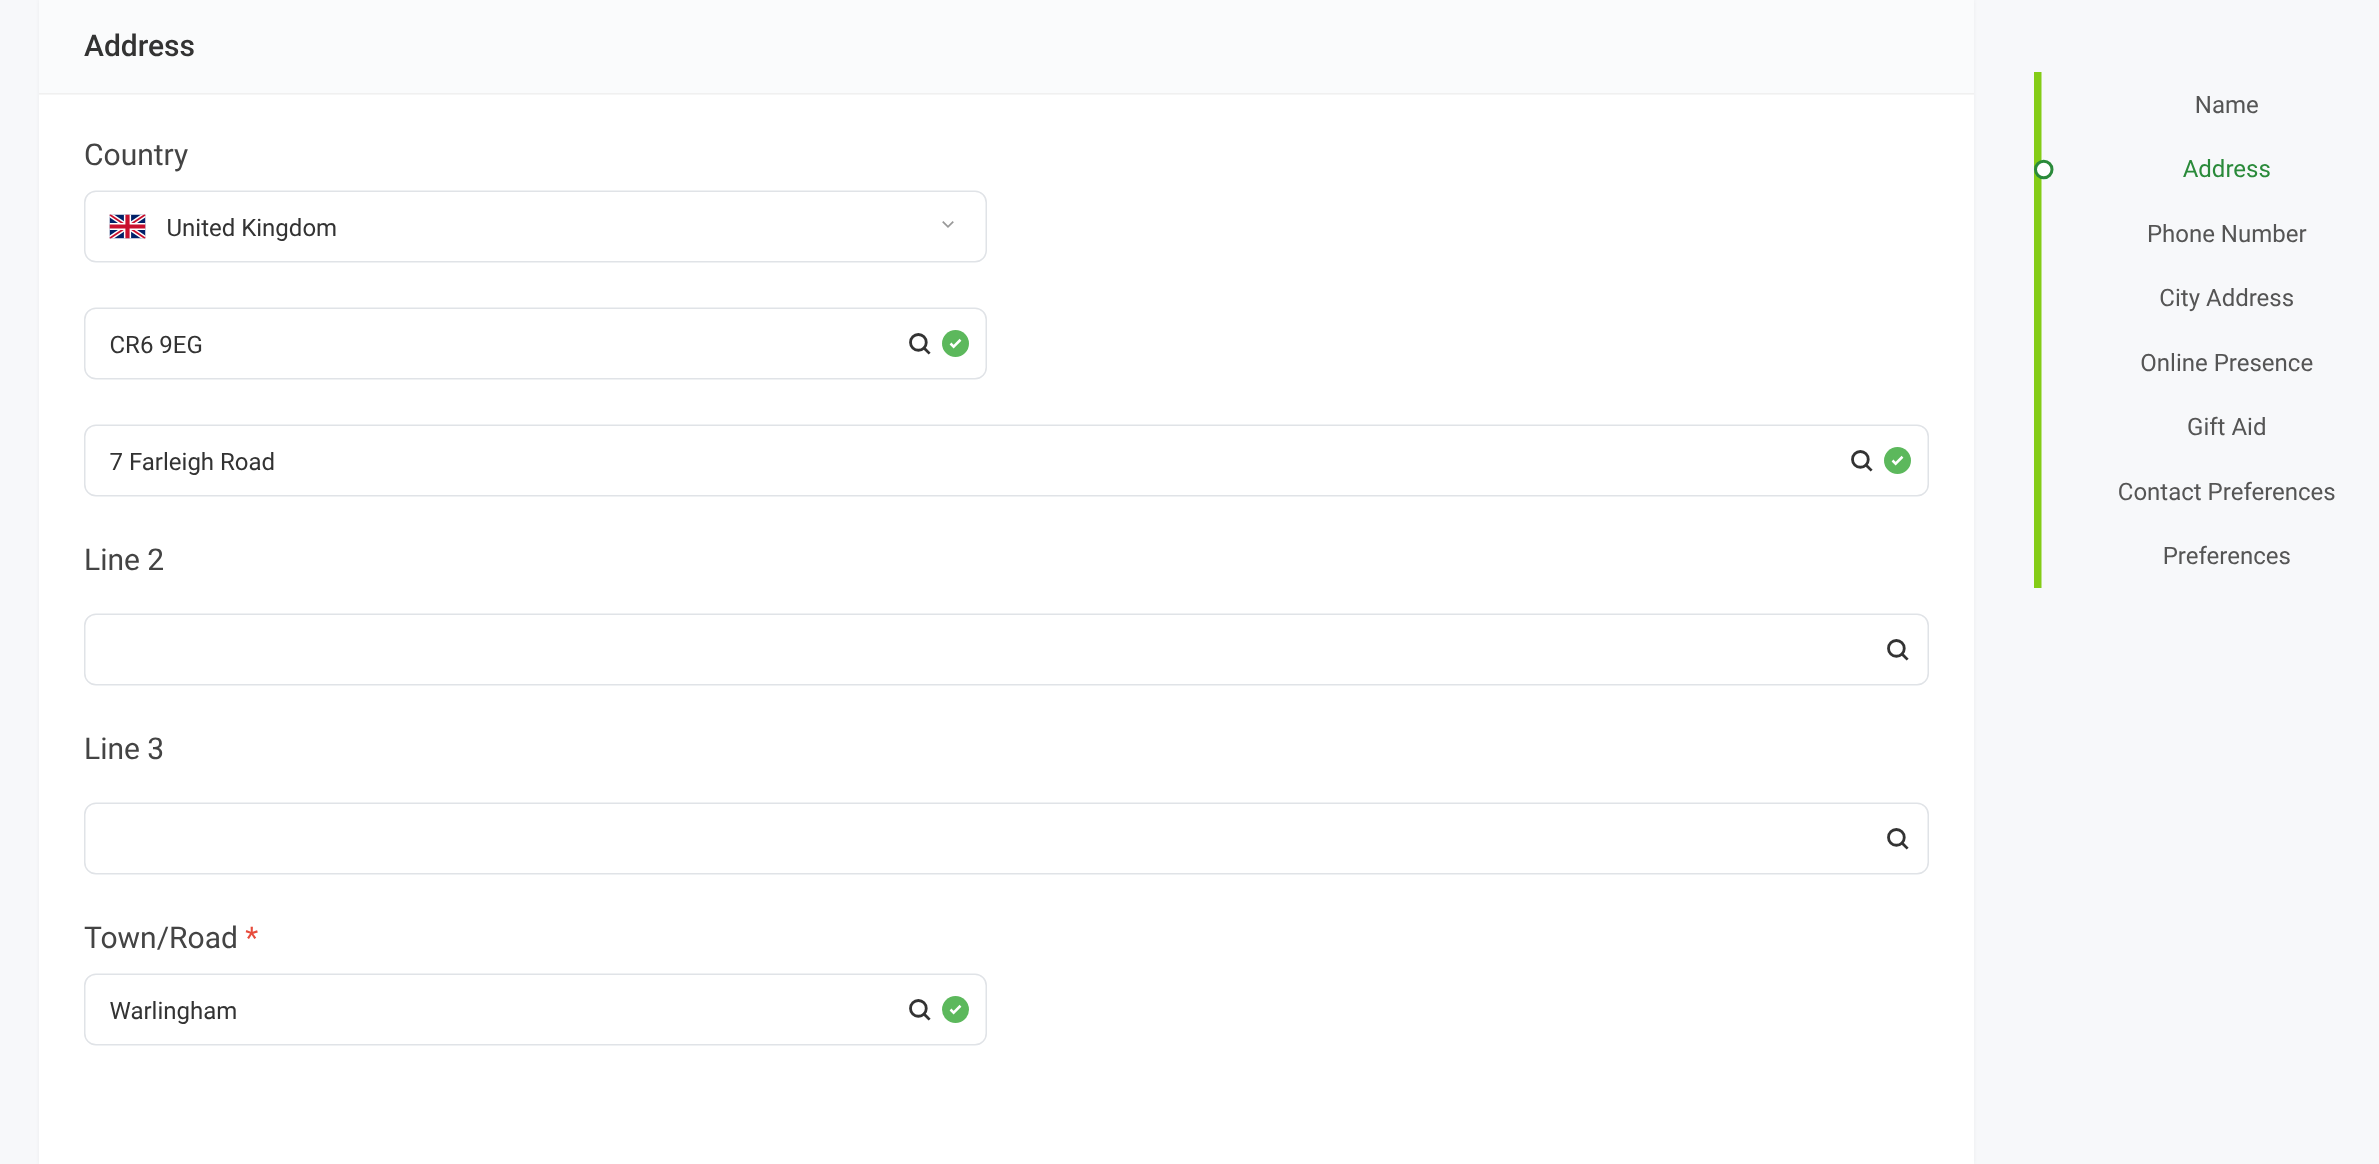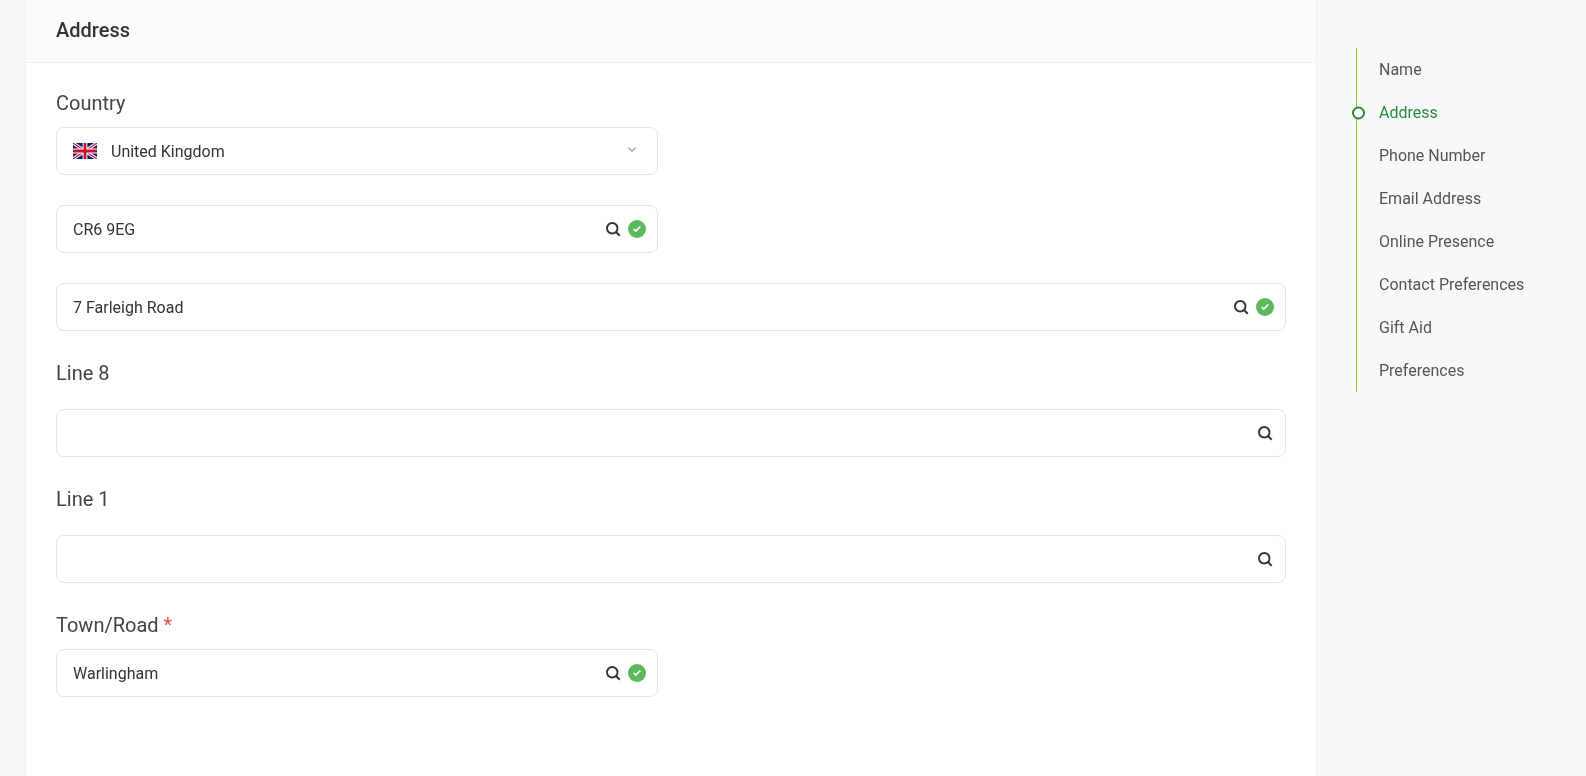--- a/index.html
+++ b/index.html
@@ -125,22 +125,23 @@
       display: flex;
       align-items: center;
       justify-content: center;
       color: #fff;
     }
     .sidebar {
       flex: 1;
       padding: 48px 0 0 40px;
     }
     .nav-list {
-      border-left: 1px solid #84cc16;
+      border-left: 5px solid #84cc16;
       list-style: none;
+      text-align: center;
     }
     .nav-item {
       padding: 12px 0 12px 22px;
       font-size: 16px;
       color: #555;
       cursor: pointer;
       position: relative;
     }
     .nav-item.active {
       color: #2a8a3a;
@@ -221,36 +222,36 @@
             <span class="check-badge">
               <svg width="10" height="10" viewBox="0 0 24 24" fill="none" stroke="currentColor" stroke-width="4">
                   <polyline points="20 6 9 17 4 12"></polyline>
                 </svg>
             </span>
           </div>
         </div>
       </div>
 
       <div class="form-group">
-        <label class="form-label">Line 8</label>
+        <label class="form-label">Line 2</label>
         <div class="input-wrapper full">
           <input type="text" class="form-input" style="padding-right: 50px;" value="">
           <div class="input-icons">
             <span class="search-icon-btn">
               <svg width="18" height="18" viewBox="0 0 24 24" fill="none" stroke="currentColor" stroke-width="2.5">
                   <circle cx="11" cy="11" r="7"></circle>
                   <line x1="21" y1="21" x2="16" y2="16"></line>
                 </svg>
             </span>
           </div>
         </div>
       </div>
 
       <div class="form-group">
-        <label class="form-label">Line 1</label>
+        <label class="form-label">Line 3</label>
         <div class="input-wrapper full">
           <input type="text" class="form-input" style="padding-right: 50px;" value="">
           <div class="input-icons">
             <span class="search-icon-btn">
               <svg width="18" height="18" viewBox="0 0 24 24" fill="none" stroke="currentColor" stroke-width="2.5">
                   <circle cx="11" cy="11" r="7"></circle>
                   <line x1="21" y1="21" x2="16" y2="16"></line>
                 </svg>
             </span>
           </div>
@@ -281,20 +282,20 @@
       </div>
 
     </div>
   </div>
 
   <div class="sidebar">
     <ul class="nav-list">
       <li class="nav-item">Name</li>
       <li class="nav-item active">Address</li>
       <li class="nav-item">Phone Number</li>
-      <li class="nav-item">Email Address</li>
+      <li class="nav-item">City Address</li>
       <li class="nav-item">Online Presence</li>
+      <li class="nav-item">Gift Aid</li>
       <li class="nav-item">Contact Preferences</li>
-      <li class="nav-item">Gift Aid</li>
       <li class="nav-item">Preferences</li>
     </ul>
   </div>
 </div>
 
 </body></html>

